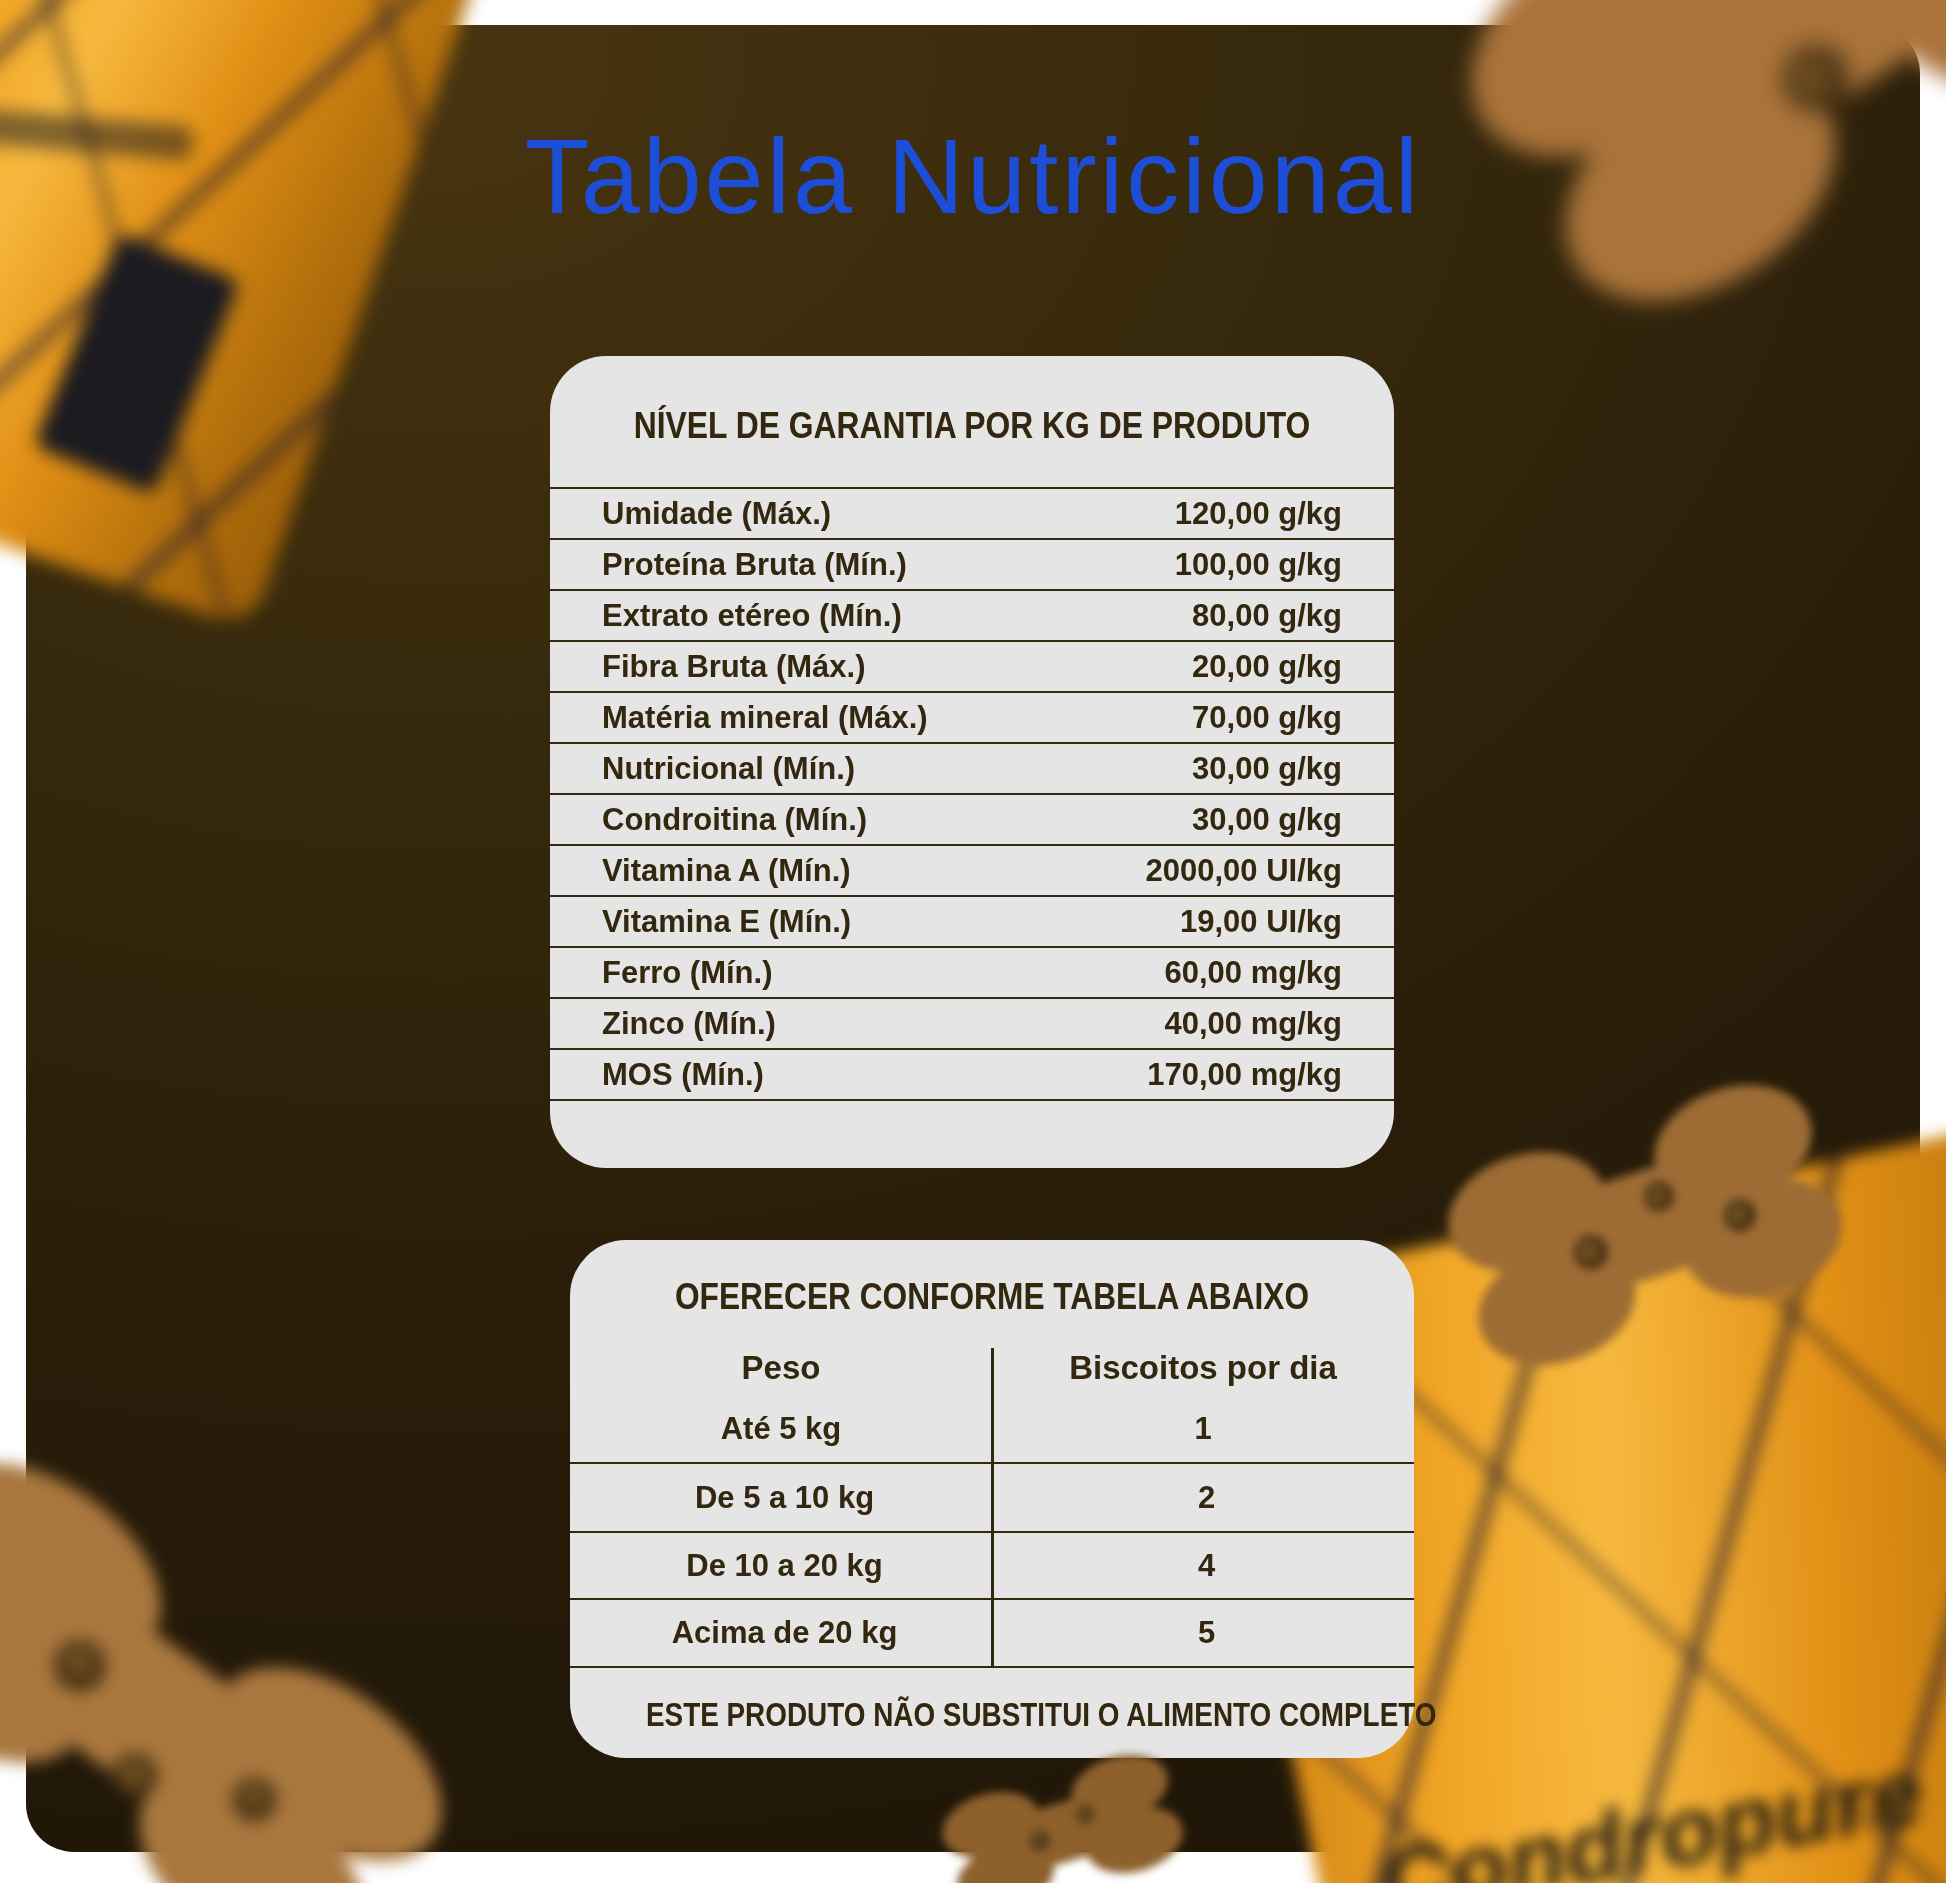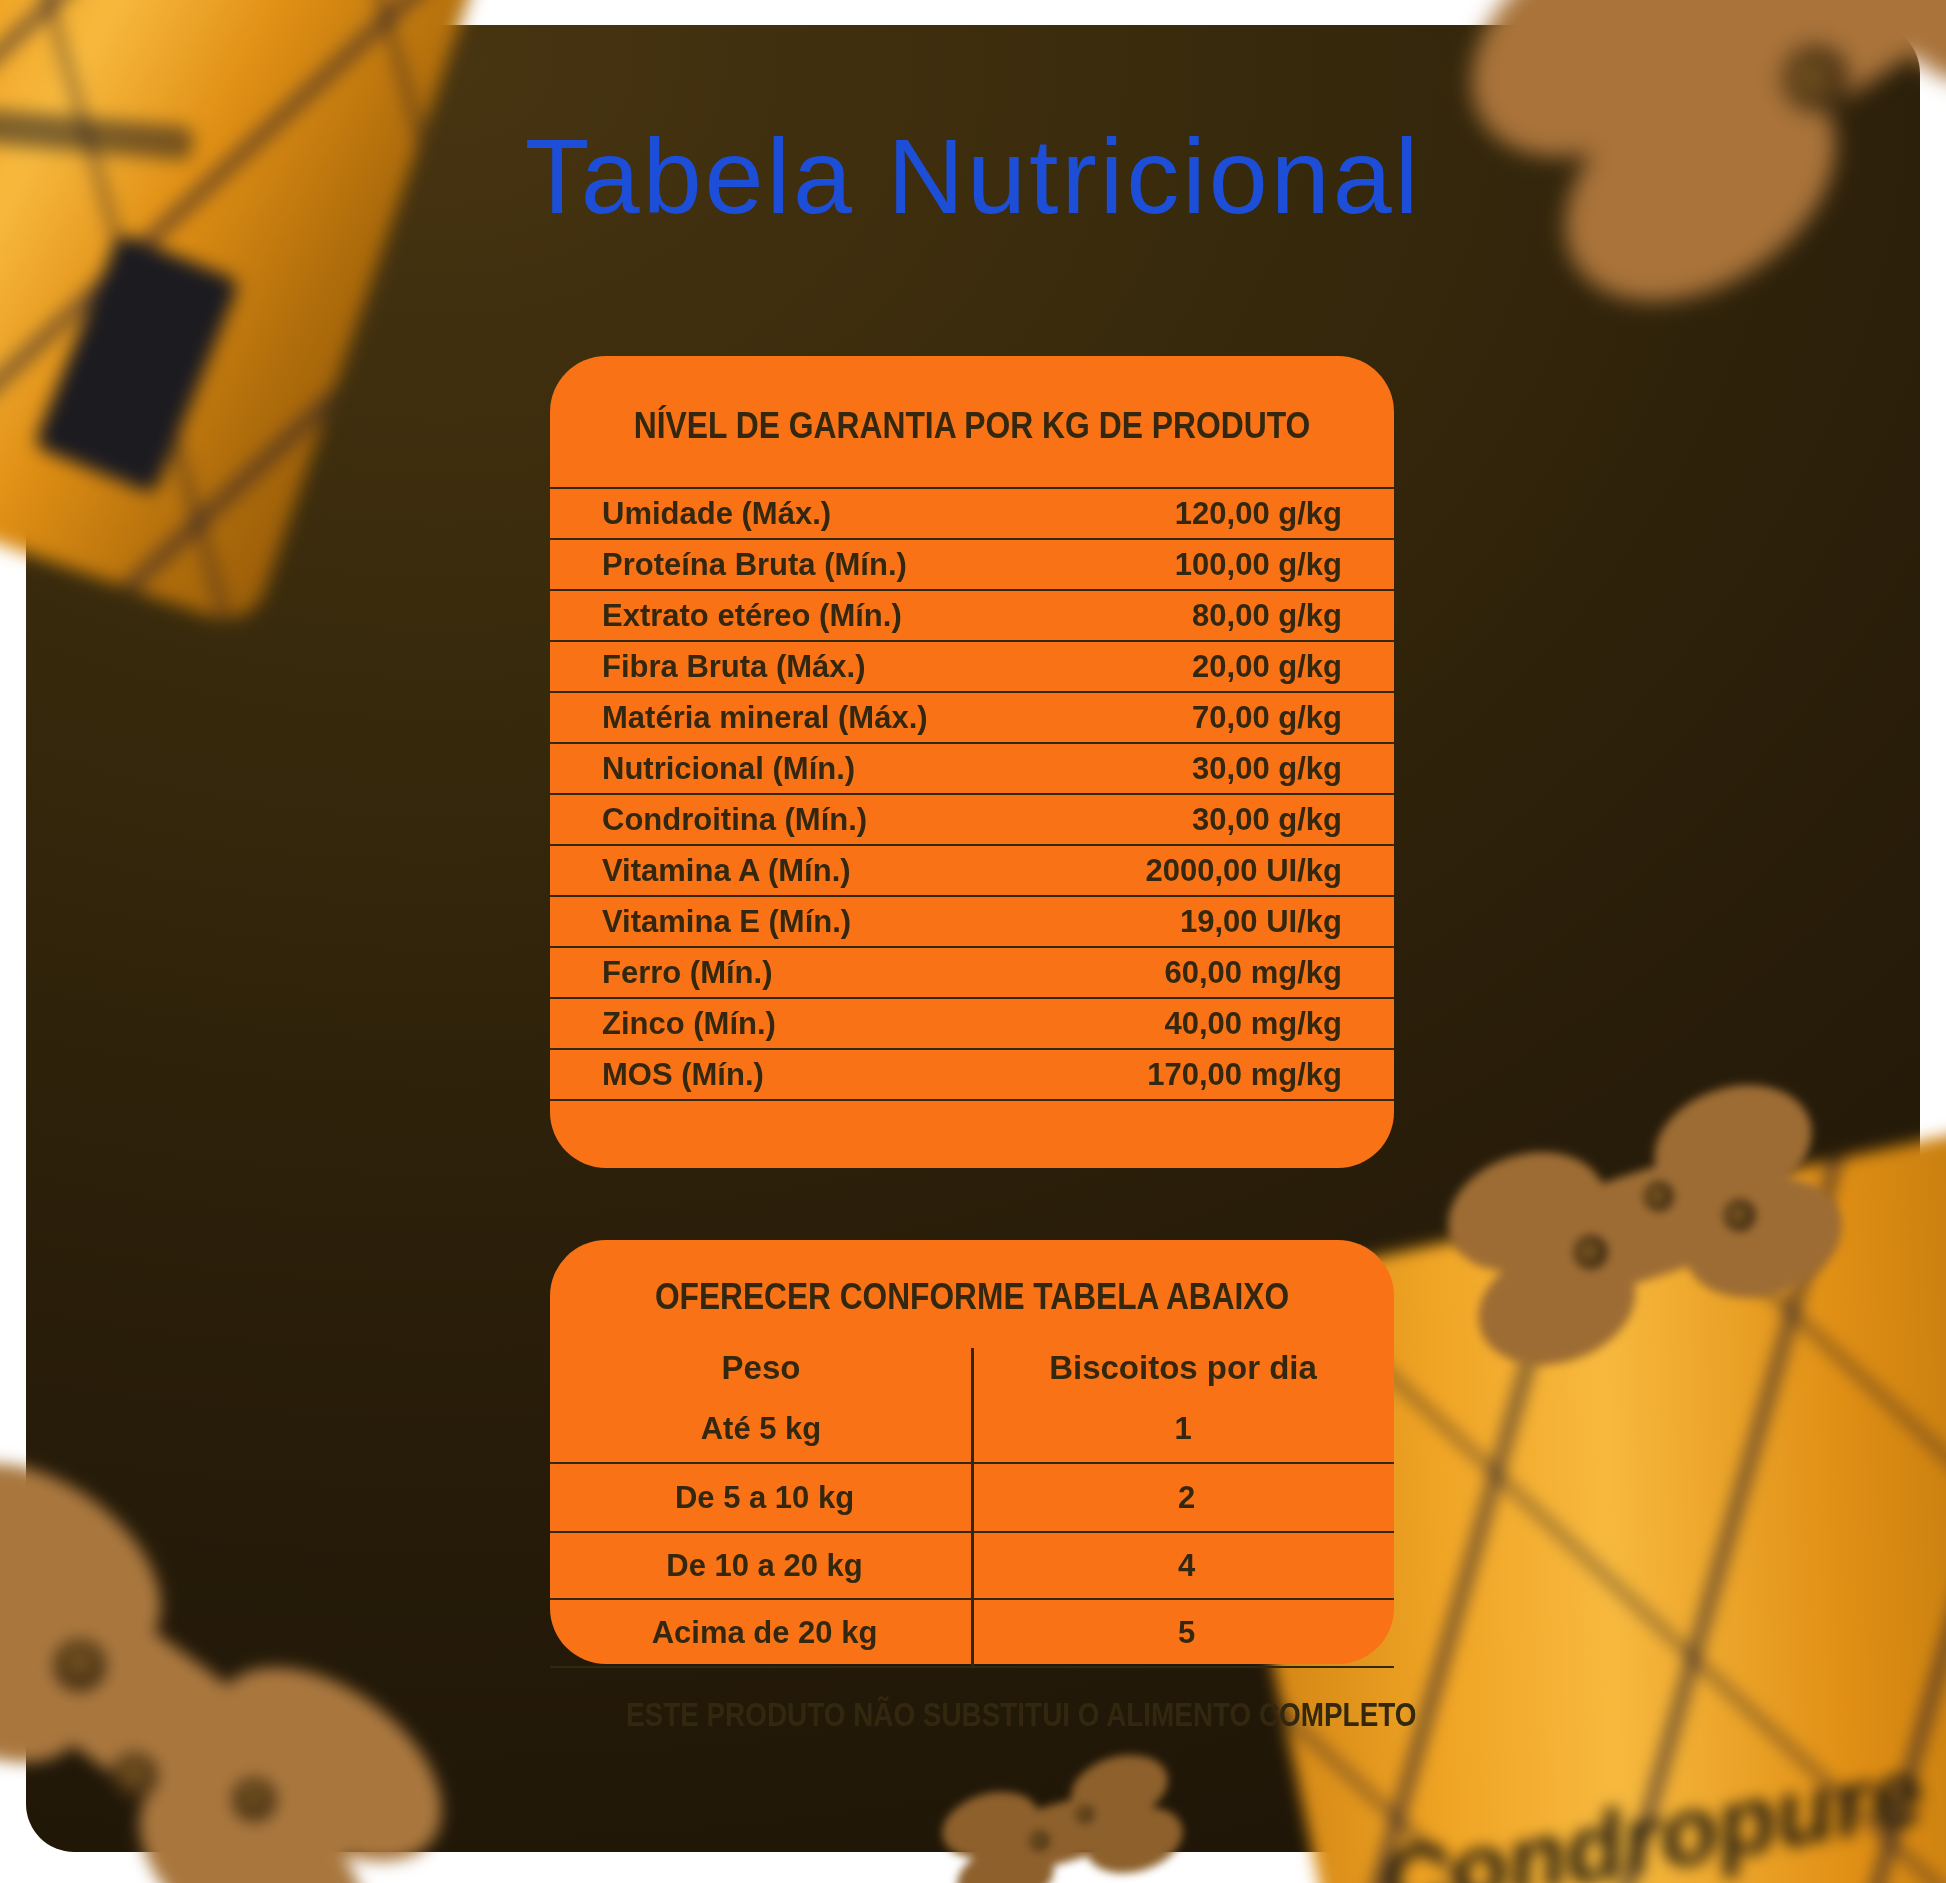--- a/index.html
+++ b/index.html
@@ -83,27 +83,27 @@
     font-size:106px;
     font-weight:400;
     letter-spacing:3px;
     z-index:2;
   }
 
   
   .card {
     position:absolute;
     left:550px; width:844px;
-    background:#f97316;
+    background:#e5e5e5;
     border-radius:56px;
     color:var(--ink);
     z-index:2;
   }
   .card1 { top:356px;  height:812px; }
-  .card2 { top:1240px; height:424px; }
+  .card2 { top:1240px; height:518px;margin-left:20px; }
 
   .card-hdr {
     position:absolute; left:0; right:0;
     text-align:center;
     font-weight:bold;
     font-size:37px;
     letter-spacing:0;
     transform:scaleX(.86);
     white-space:nowrap;
   }

